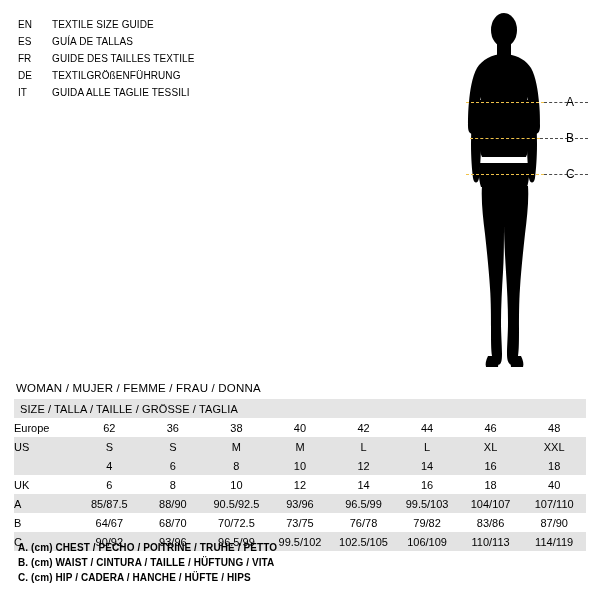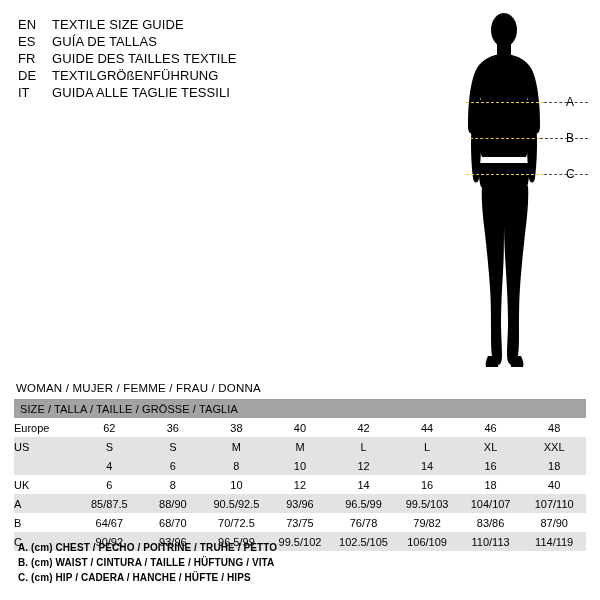--- a/index.html
+++ b/index.html
@@ -20,21 +20,21 @@
   .lang-block {
     position: absolute;
     top: 16px;
     left: 18px;
     width: 300px;
   }
   .lang-row {
     display: flex;
     align-items: baseline;
     line-height: 17px;
-    font-size: 13px;
+    font-size: 10px;
   }
   .lang-code {
     width: 34px;
     flex: 0 0 34px;
     color: #000;
   }
   .lang-text {
     color: #000;
     letter-spacing: 0.1px;
   }
@@ -97,21 +97,21 @@
   }
   td.rowlabel {
     text-align: left;
     padding-left: 6px;
     width: 78px;
   }
   td.val {
     text-align: center;
   }
   tr.head-row td {
-    background: #a3a3a3;
+    background: #e5e5e5;
     font-weight: normal;
     font-size: 11px;
     text-align: left;
     padding-left: 6px;
     letter-spacing: 0.1px;
   }
   tr.shade td {
     background: #e3e3e3;
   }
   tr.plain td {

